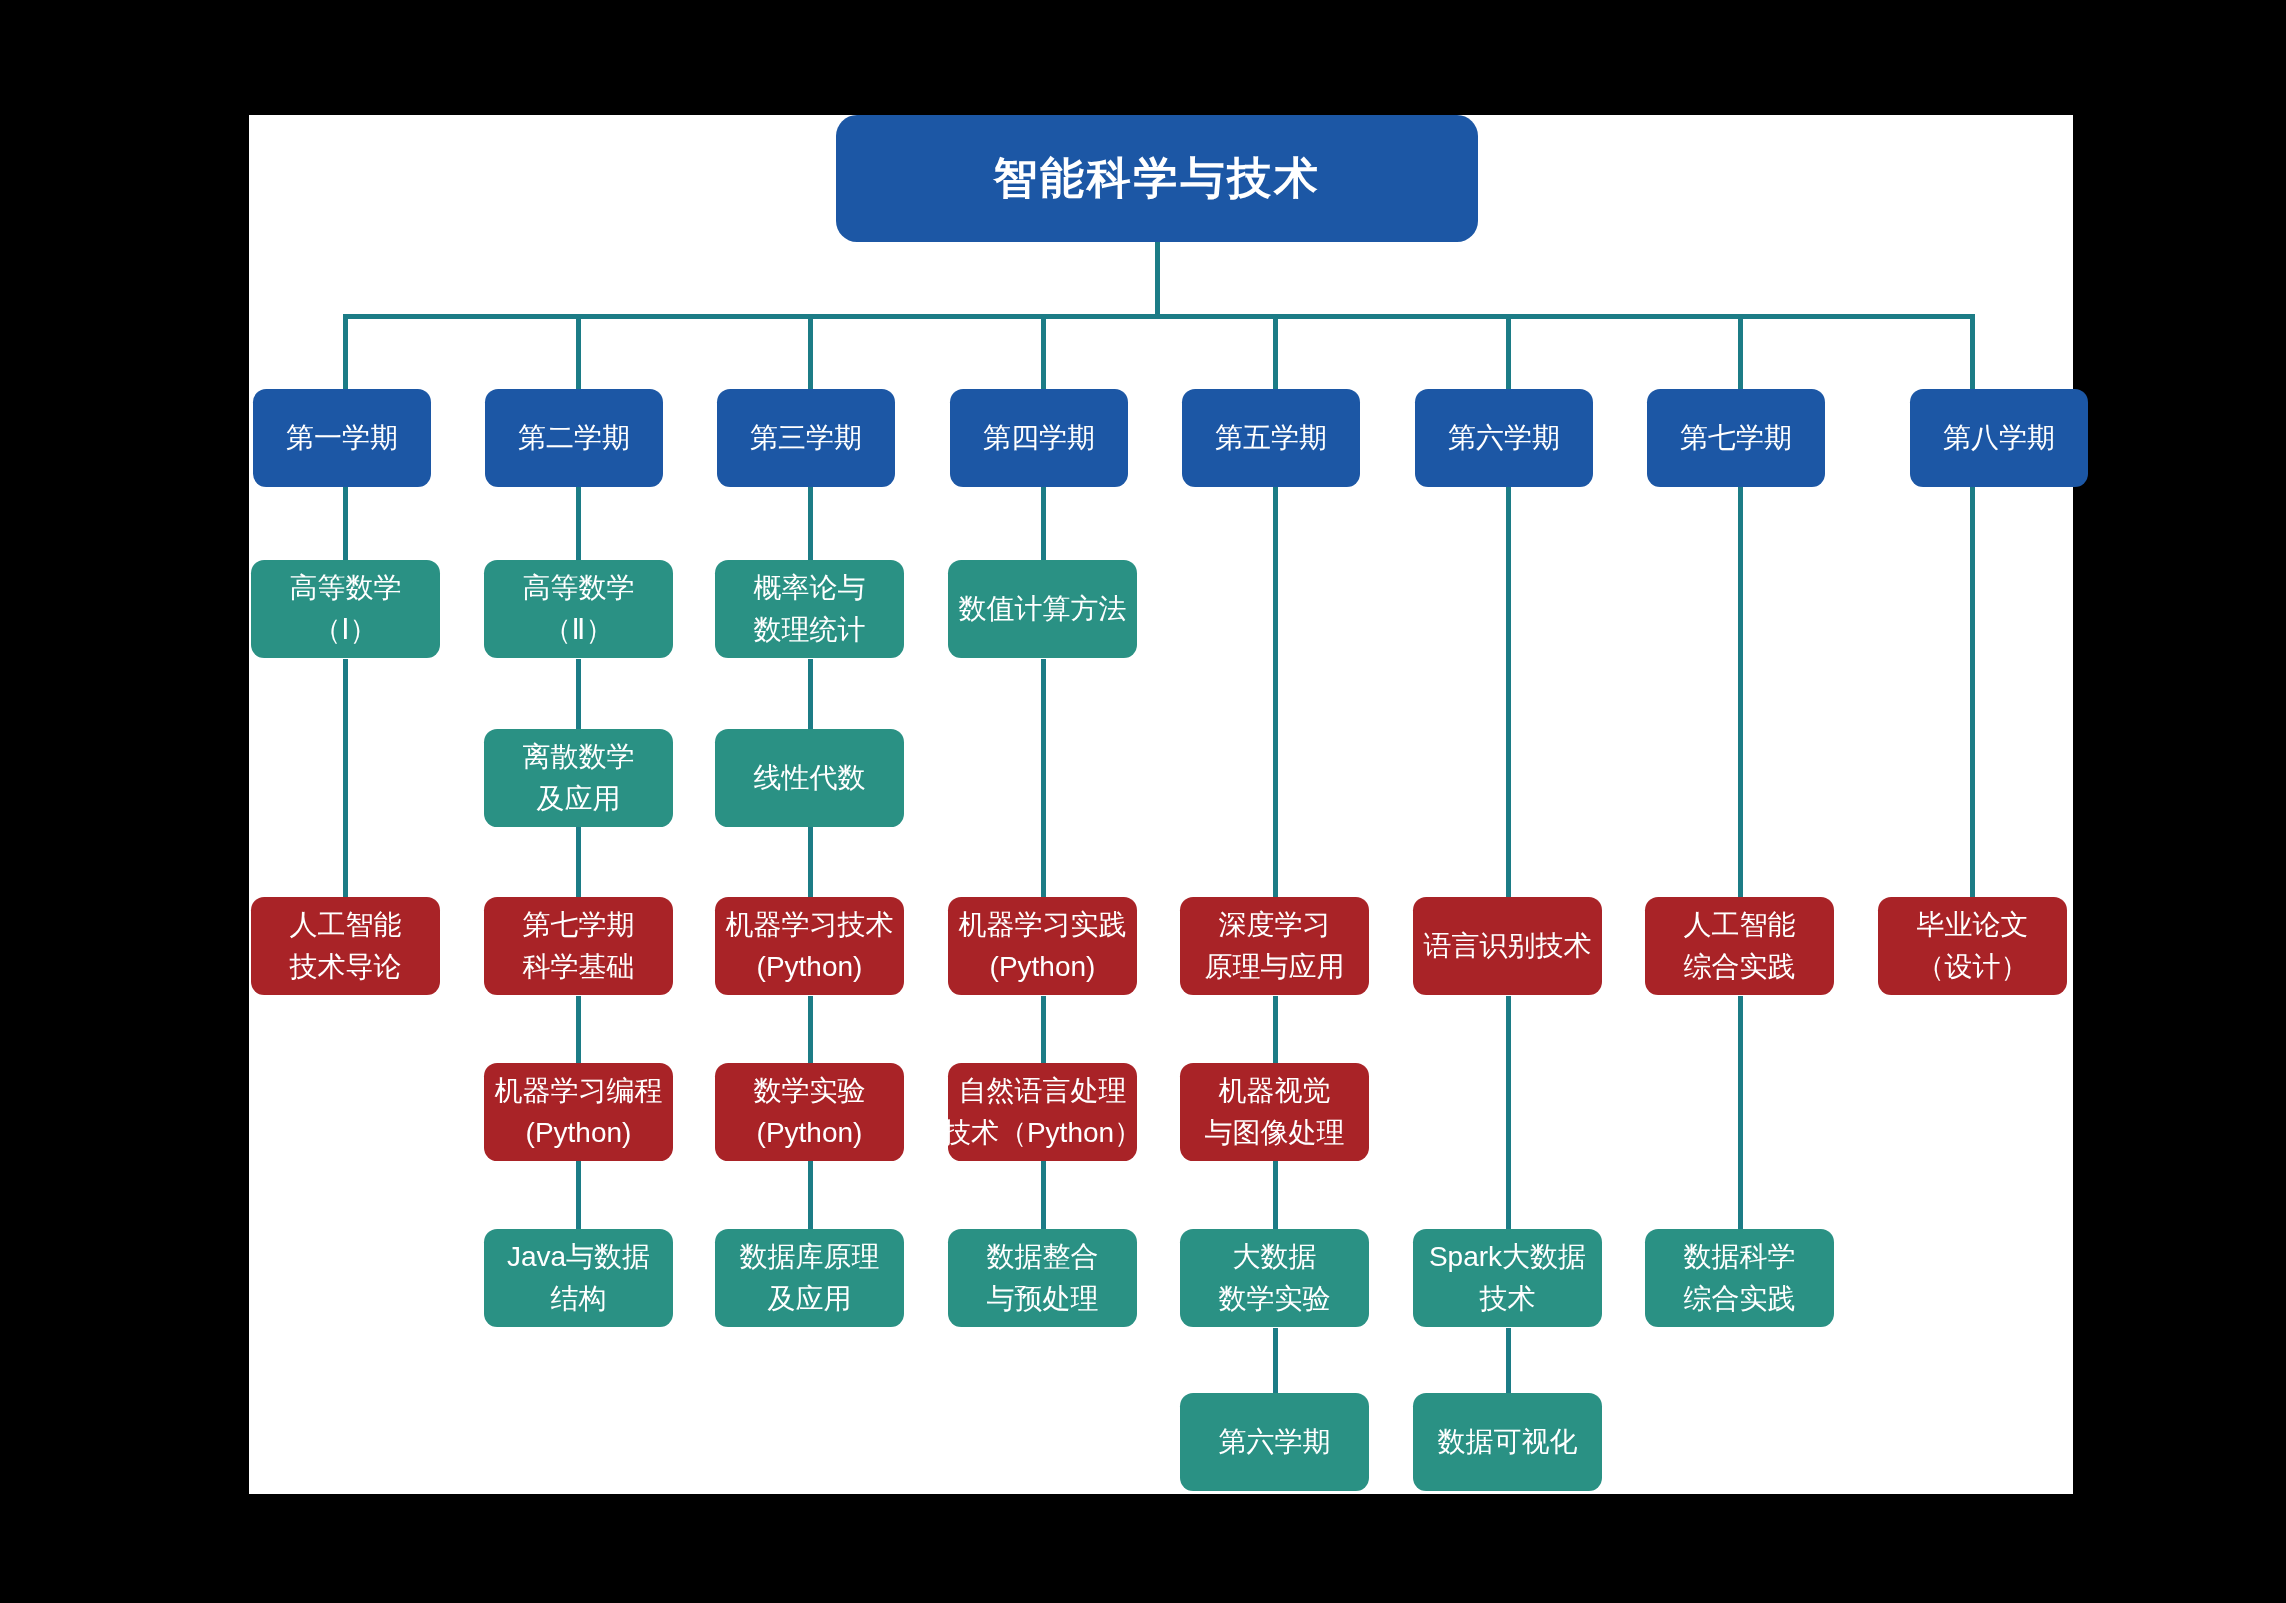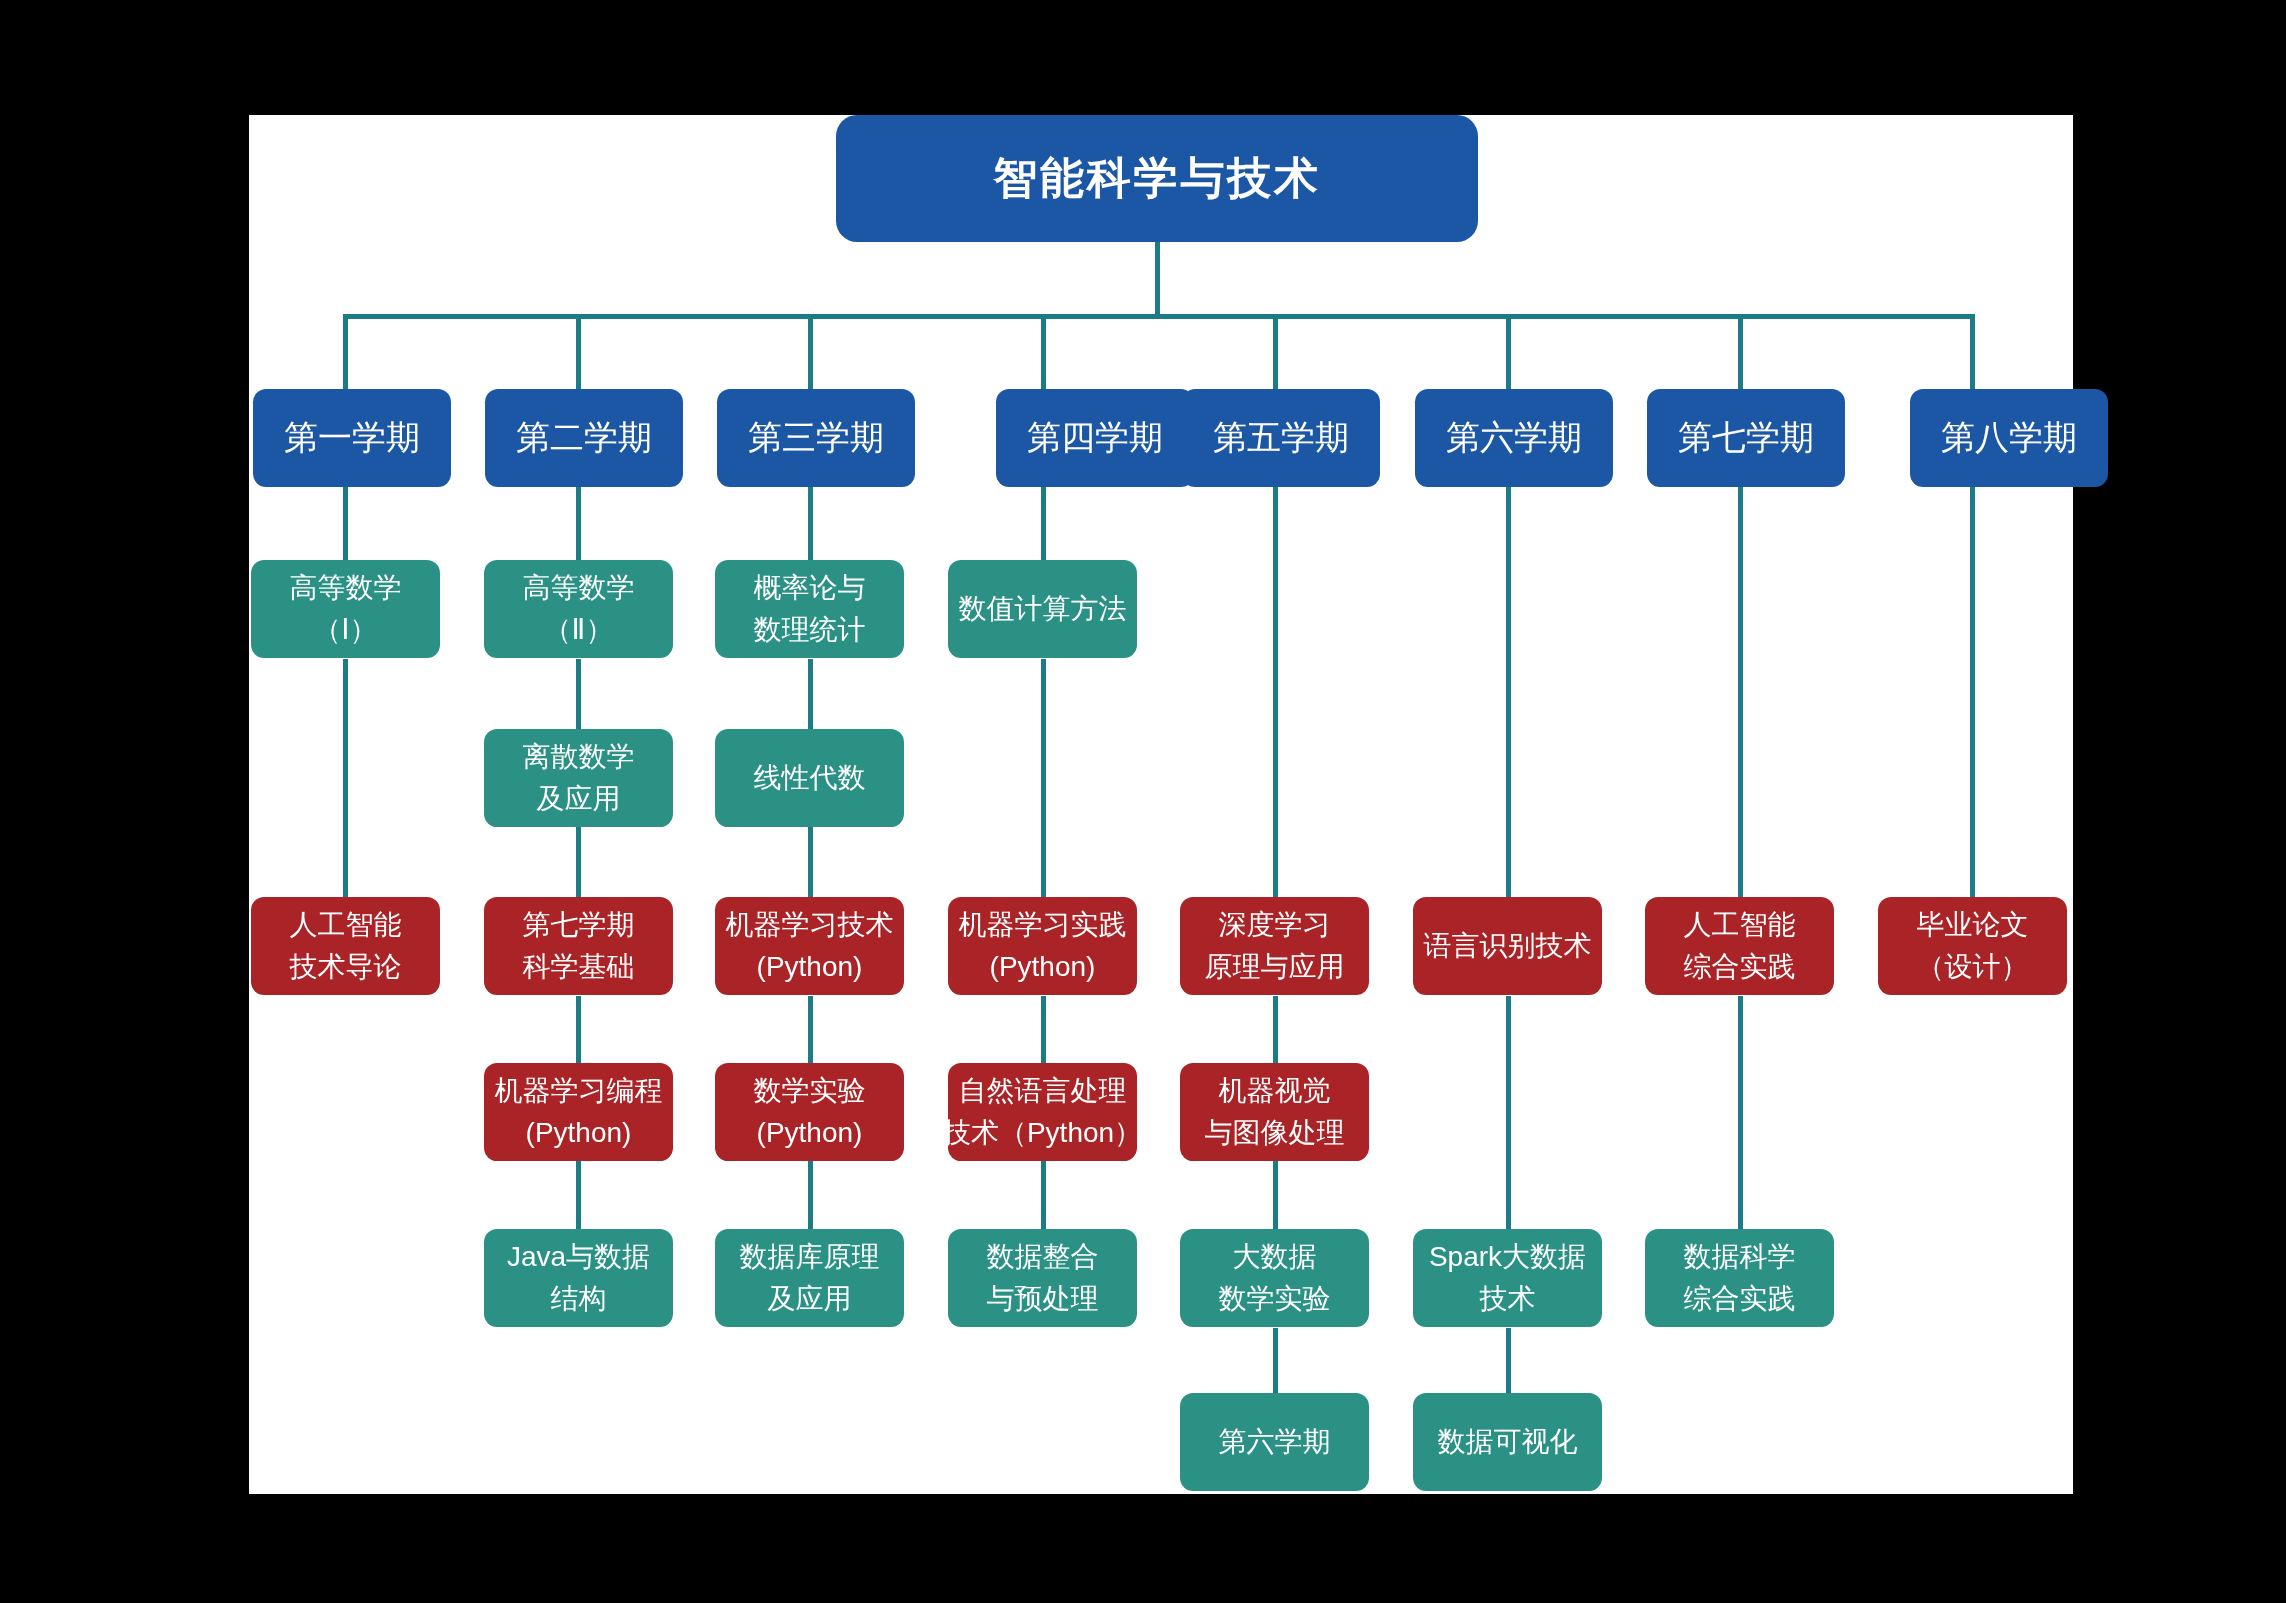--- a/index.html
+++ b/index.html
@@ -17,22 +17,22 @@
     font-family:"Liberation Sans","DejaVu Sans",sans-serif;overflow:hidden;
   }
   .canvas{position:absolute;left:249px;top:115px;width:1824px;height:1379px;background:var(--canvas);}
   .node{
     position:absolute;box-sizing:border-box;color:var(--text);
     display:flex;flex-direction:column;align-items:center;justify-content:center;
     text-align:center;
   }
   .root{width:642px;height:127px;left:836px;top:115px;background:var(--blue);
     border-radius:21px;font-size:44px;font-weight:bold;letter-spacing:2.8px;}
-  .sem{width:198px;height:98px;top:389px;background:var(--blue);
-    border-radius:13.2px;font-size:34px;}
+  .sem{width:178px;height:98px;top:389px;background:var(--blue);
+    border-radius:13.2px;font-size:28px;}
   .course{width:189px;height:98px;border-radius:13.2px;font-size:28px;line-height:42px;white-space:nowrap;}
   .green{background:var(--green);}
   .red{background:var(--red);}
   .vline{position:absolute;width:4.7px;background:var(--teal);}
   .hline{position:absolute;height:4.7px;background:var(--teal);}
 </style>
 </head>
 <body>
 
 <div class="canvas"></div>
@@ -89,21 +89,21 @@
 
 <div class="node sem" style="left:253px">
     <span>第一学期</span>
   </div>
 <div class="node sem" style="left:485px">
     <span>第二学期</span>
   </div>
 <div class="node sem" style="left:717px">
     <span>第三学期</span>
   </div>
-<div class="node sem" style="left:996px">
+<div class="node sem" style="left:950px">
     <span>第四学期</span>
   </div>
 <div class="node sem" style="left:1182px">
     <span>第五学期</span>
   </div>
 <div class="node sem" style="left:1415px">
     <span>第六学期</span>
   </div>
 <div class="node sem" style="left:1647px">
     <span>第七学期</span>

